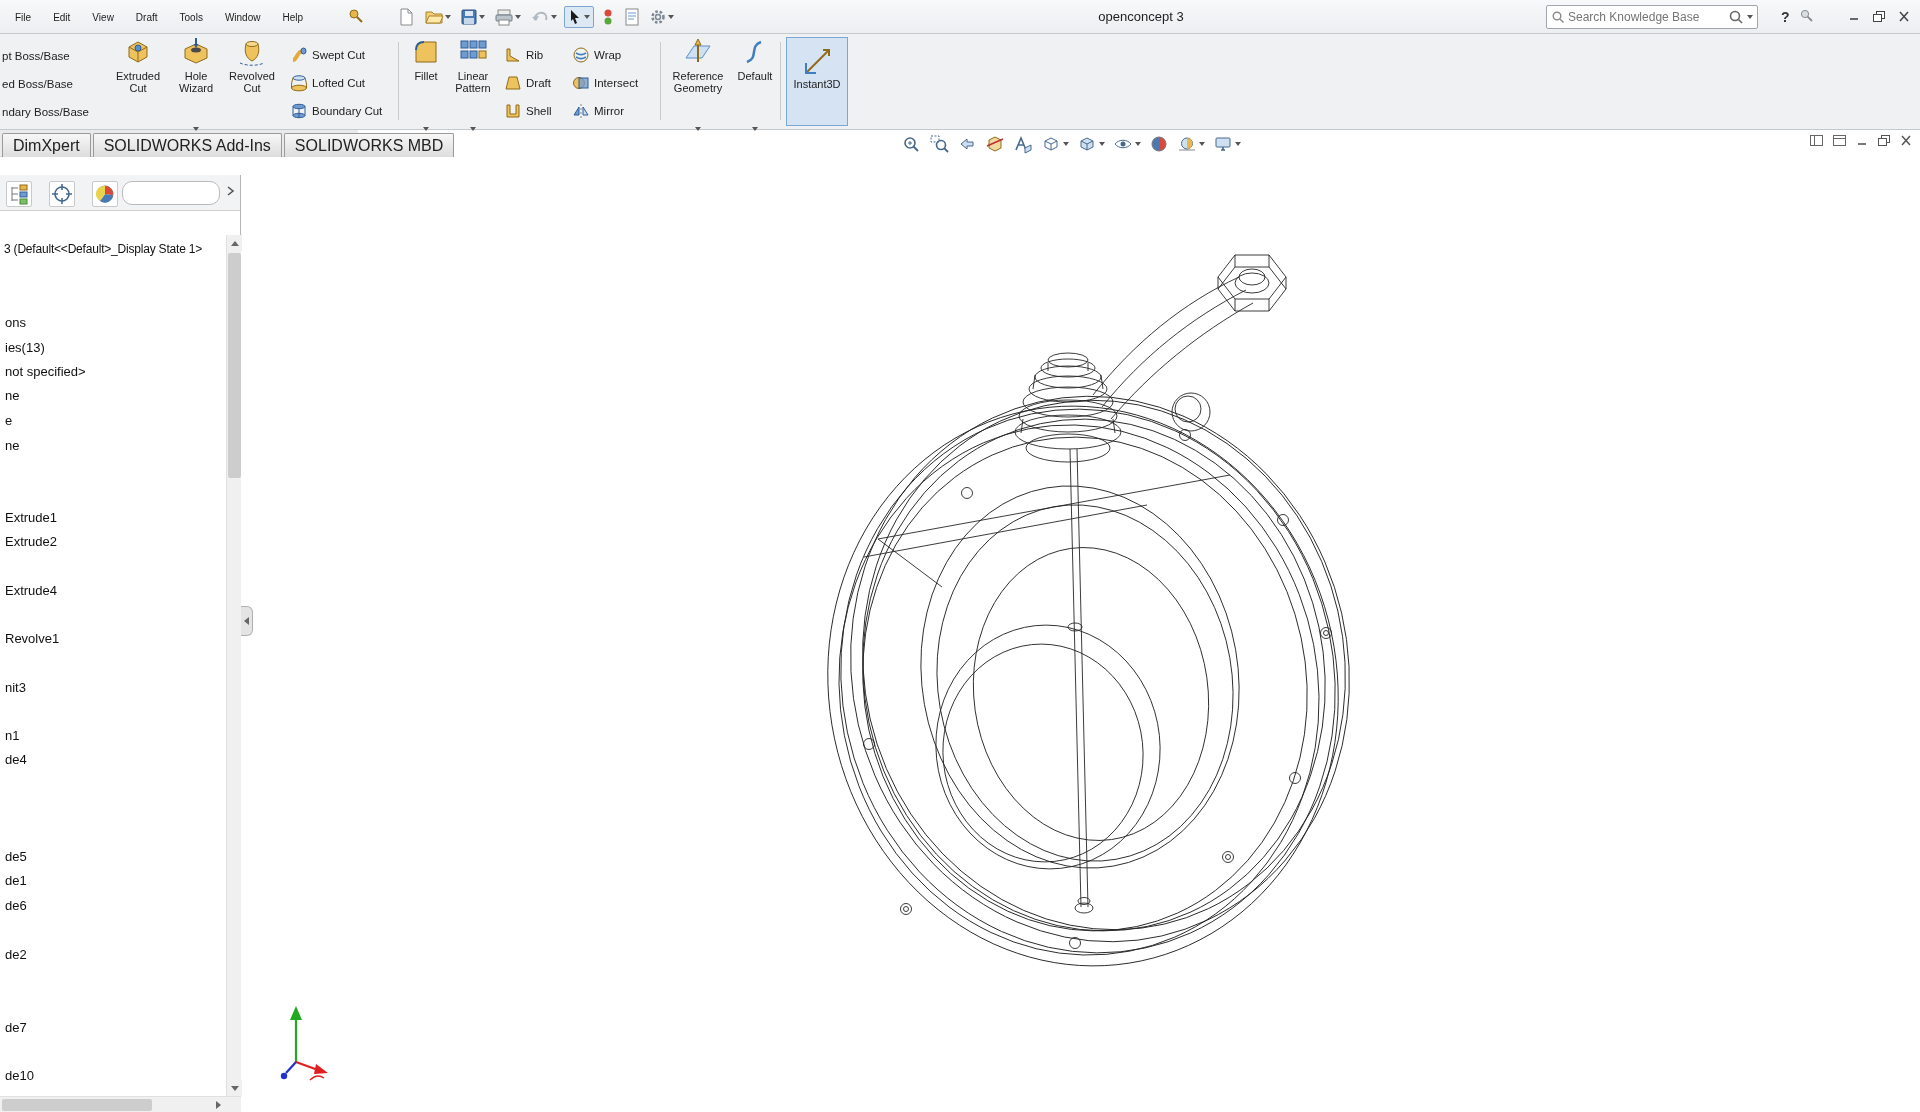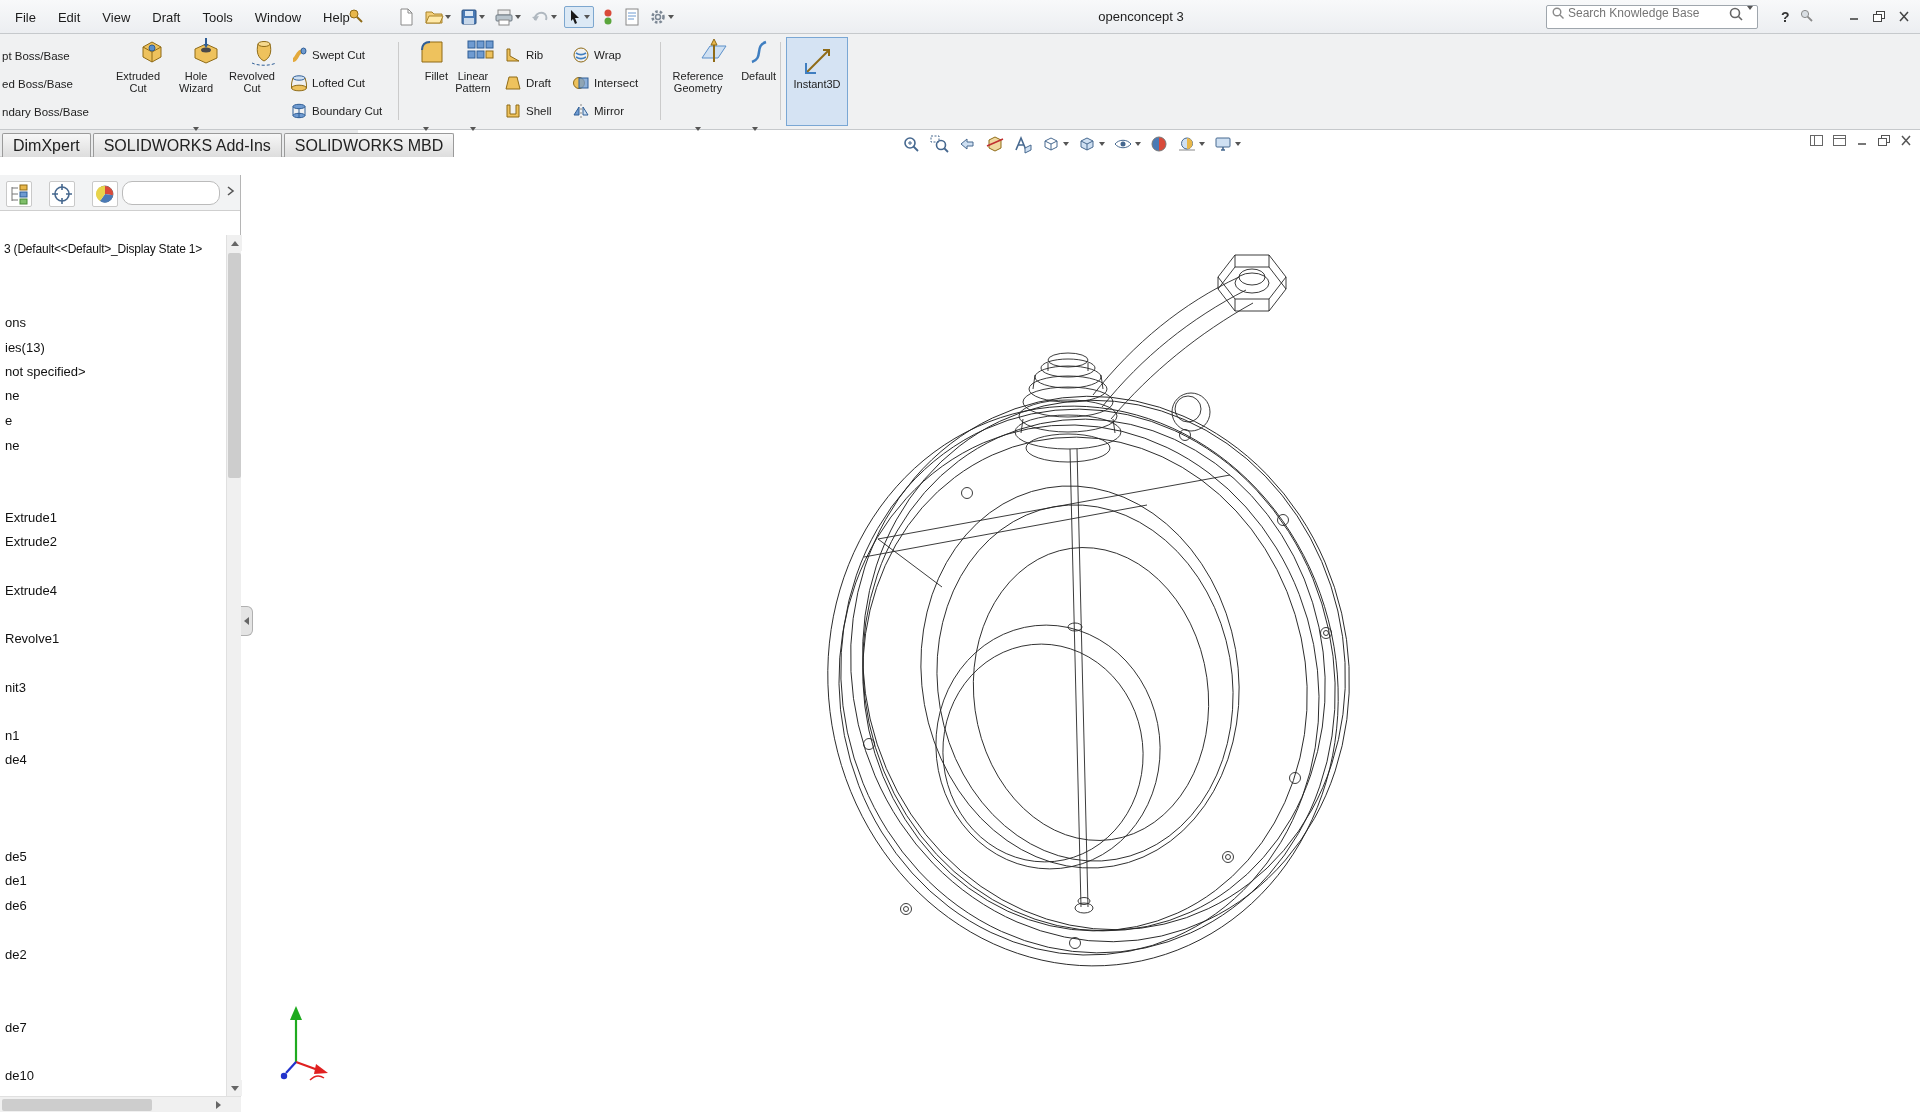--- a/index.html
+++ b/index.html
@@ -3,37 +3,37 @@
 <meta charset="utf-8">
 <style>
   *{margin:0;padding:0;box-sizing:border-box}
   html,body{width:1920px;height:1112px;overflow:hidden}
   body{font-family:"Liberation Sans",sans-serif;font-size:13px;color:#111;background:#fff;position:relative}
   svg{display:block}
 
   
   #titlebar{position:absolute;left:0;top:0;width:1920px;height:34px;background:linear-gradient(#f8f9fa,#eceef1);border-bottom:1px solid #c6c9cc;z-index:20}
   #menus{position:absolute;left:4px;top:0;height:34px;display:flex;align-items:center}
-  .menu-item{padding:5px 11px;font-size:13px;color:#1c1c1c;cursor:default}
+  .menu-item{padding:5px 11px;font-size:10px;color:#1c1c1c;cursor:default}
   #pin-wrap{position:absolute;left:348px;top:8px}
   #qat{position:absolute;left:395px;top:4px;height:26px;display:flex;align-items:center;gap:5px}
   .qbtn{display:flex;align-items:center;gap:1px;padding:2px}
   .drop{width:0;height:0;border-left:3.5px solid transparent;border-right:3.5px solid transparent;border-top:4px solid #555}
   .sel-box{display:flex;align-items:center;gap:2px;border:1px solid #7da7cf;background:#dce9f5;padding:2px 3px;border-radius:2px}
   #win-title{position:absolute;left:1141px;top:9px;transform:translateX(-50%);font-size:13px;color:#222;white-space:nowrap}
-  #search-box{position:absolute;left:1546px;top:5px;width:212px;height:24px;border:1px solid #9fa6ad;background:#fff;border-radius:2px;display:flex;align-items:flex-start;padding:0 4px;gap:3px}
+  #search-box{position:absolute;left:1546px;top:5px;width:212px;height:24px;border:1px solid #9fa6ad;background:#fff;border-radius:2px;display:flex;align-items:center;padding:0 4px;gap:3px}
   #search-box input{border:0;outline:0;flex:1;font-family:"Liberation Sans",sans-serif;font-size:12px;color:#555;min-width:0}
   #help-btn{position:absolute;left:1776px;top:7px;font-size:14px;font-weight:bold;color:#333;padding:2px 5px}
   #pin2-wrap{position:absolute;left:1799px;top:8px}
   .winbtn{position:absolute;top:6px;width:22px;height:20px;display:flex;align-items:center;justify-content:center}
 
   
   #ribbon{position:absolute;left:0;top:34px;width:1920px;height:96px;background:#f0f1f2;border-bottom:1px solid #c6c9cc;z-index:20}
   .boss-row{position:absolute;left:2px;height:18px;display:flex;align-items:center;font-size:11.5px;color:#222;white-space:nowrap}
-  .rlg{position:absolute;top:2px;height:84px;display:flex;flex-direction:column;align-items:flex-end;font-size:11px;line-height:12px;text-align:center;color:#222;cursor:default}
+  .rlg{position:absolute;top:2px;height:84px;display:flex;flex-direction:column;align-items:center;font-size:11px;line-height:12px;text-align:center;color:#222;cursor:default}
   .rlg .lbl{margin-top:2px}
   .flyout{position:absolute;left:50%;transform:translateX(-50%);bottom:-11px}
   .srow{position:absolute;display:flex;align-items:center;gap:4px;height:22px;font-size:11.5px;color:#222;white-space:nowrap;padding:0 2px;cursor:default}
   .rsep{position:absolute;top:8px;width:1px;height:78px;background:#cbcbcb}
   #instant3d{position:absolute;left:786px;top:3px;width:62px;height:89px;background:#d5e3f3;border:1px solid #7aa7d4;display:flex;flex-direction:column;align-items:center;font-size:11px;color:#222}
   #instant3d .lbl{margin-top:0}
 
   
   #tabrow{position:absolute;left:0;top:130px;width:1920px;height:27px;background:#fff;z-index:18}
   #tabstrip-bg{position:absolute;left:0;top:0;width:358px;height:27px;background:#e9eaeb;border-bottom:1px solid #d2d2d2}

